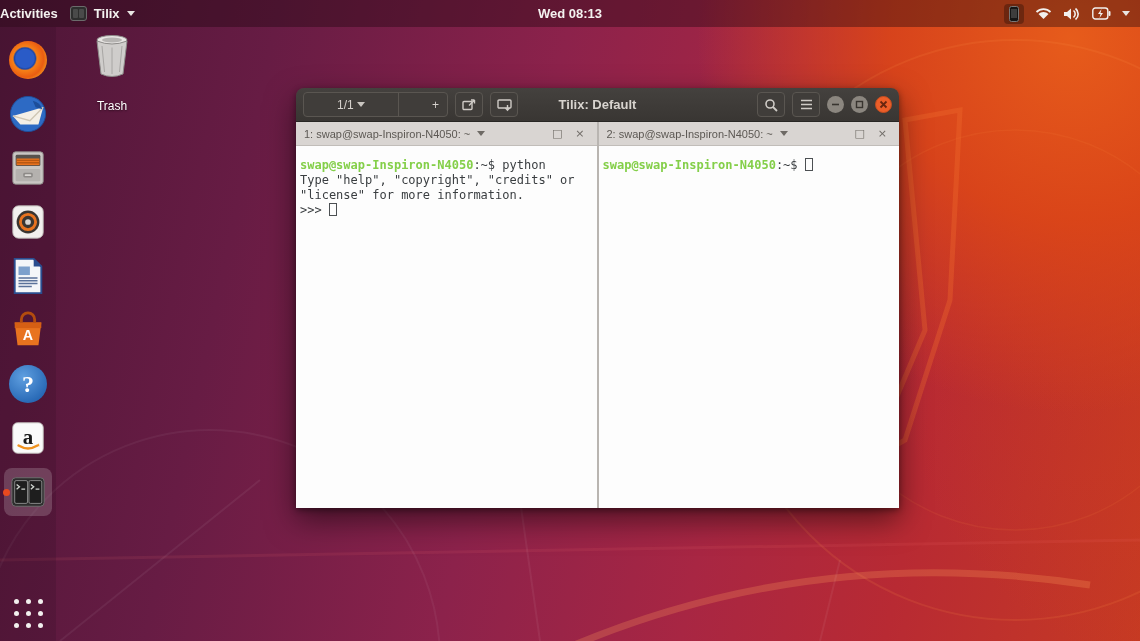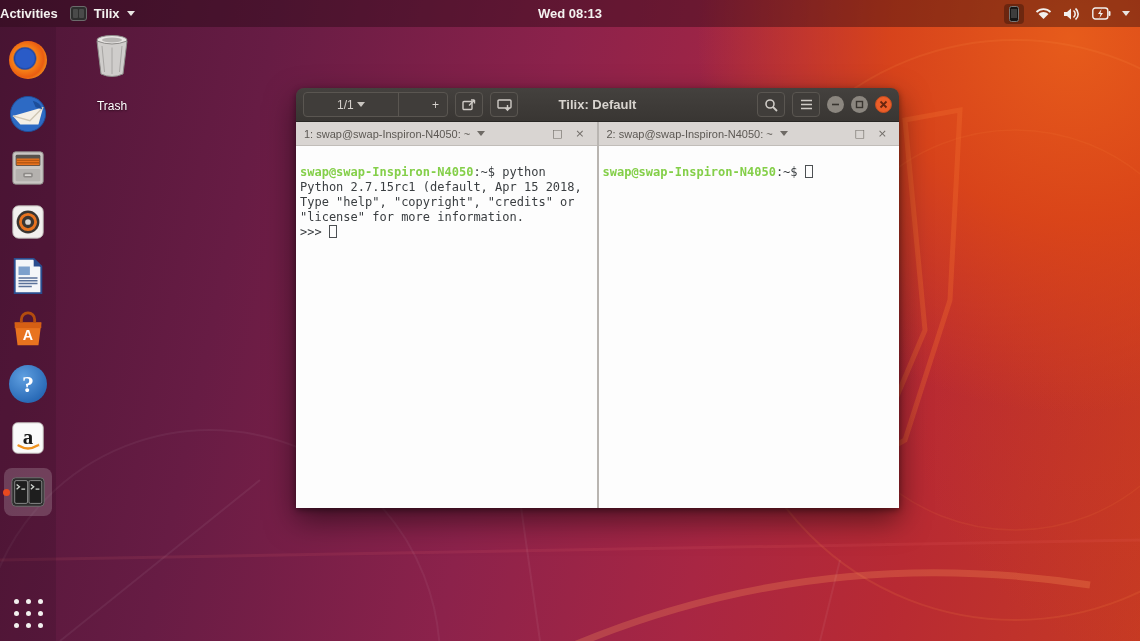--- a/index.html
+++ b/index.html
@@ -91,21 +91,21 @@
   .pane-header {
     height:24px; flex:0 0 24px; background:#d9d5d2; border-bottom:1px solid #c1bdb9;
     display:flex; align-items:center; padding:10px 8px; gap:5px;
     font-size:11px; color:#5c5853;
   }
   .pane-header .ptitle { white-space:nowrap; overflow:hidden; }
   .pane-chevron { width:0; height:0; border-left:4px solid transparent; border-right:4px solid transparent; border-top:5px solid #6e6a65; margin-left:2px; }
   .pane-header .spacer { flex:1; }
   .pane-hbtn { color:#716d68; font-size:11px; line-height:1; padding:0 4px; font-family:"DejaVu Sans", sans-serif; }
   .pane-body {
-    flex:1; padding:19px 4px; overflow:hidden;
+    flex:1; padding:12px 4px; overflow:hidden;
     font-family:"DejaVu Sans Mono", monospace; font-size:12px; line-height:15px; color:#3a3e41;
   }
   .tline { white-space:pre; }
   .pgreen { color:#84cf49; font-weight:bold; }
   .cursor { display:inline-block; width:8px; height:13px; border:1px solid #4c5053; vertical-align:-2px; background:#fdfdfd; }
 </style>
 </head>
 <body>
 
 <svg class="wallpaper-pattern" width="1140" height="641" viewBox="0 0 1140 641">
@@ -318,21 +318,20 @@
     <div class="pane">
       <div class="pane-header">
         <span class="ptitle">1: swap@swap-Inspiron-N4050: ~</span>
         <span class="pane-chevron"></span>
         <span class="spacer"></span>
         <span class="pane-hbtn">□</span>
         <span class="pane-hbtn">×</span>
       </div>
       <div class="pane-body">
         <div class="tline"><span class="pgreen">swap@swap-Inspiron-N4050</span><span>:~$ </span><span>python</span></div>
-        <div class="tline">Python 2.7.15rc1 (default, Apr 15 2018,</div>
         <div class="tline">Type "help", "copyright", "credits" or</div>
         <div class="tline">"license" for more information.</div>
         <div class="tline"><span>&gt;&gt;&gt; </span><span class="cursor"></span></div>
       </div>
     </div>
 
     <div class="pane">
       <div class="pane-header">
         <span class="ptitle">2: swap@swap-Inspiron-N4050: ~</span>
         <span class="pane-chevron"></span>

